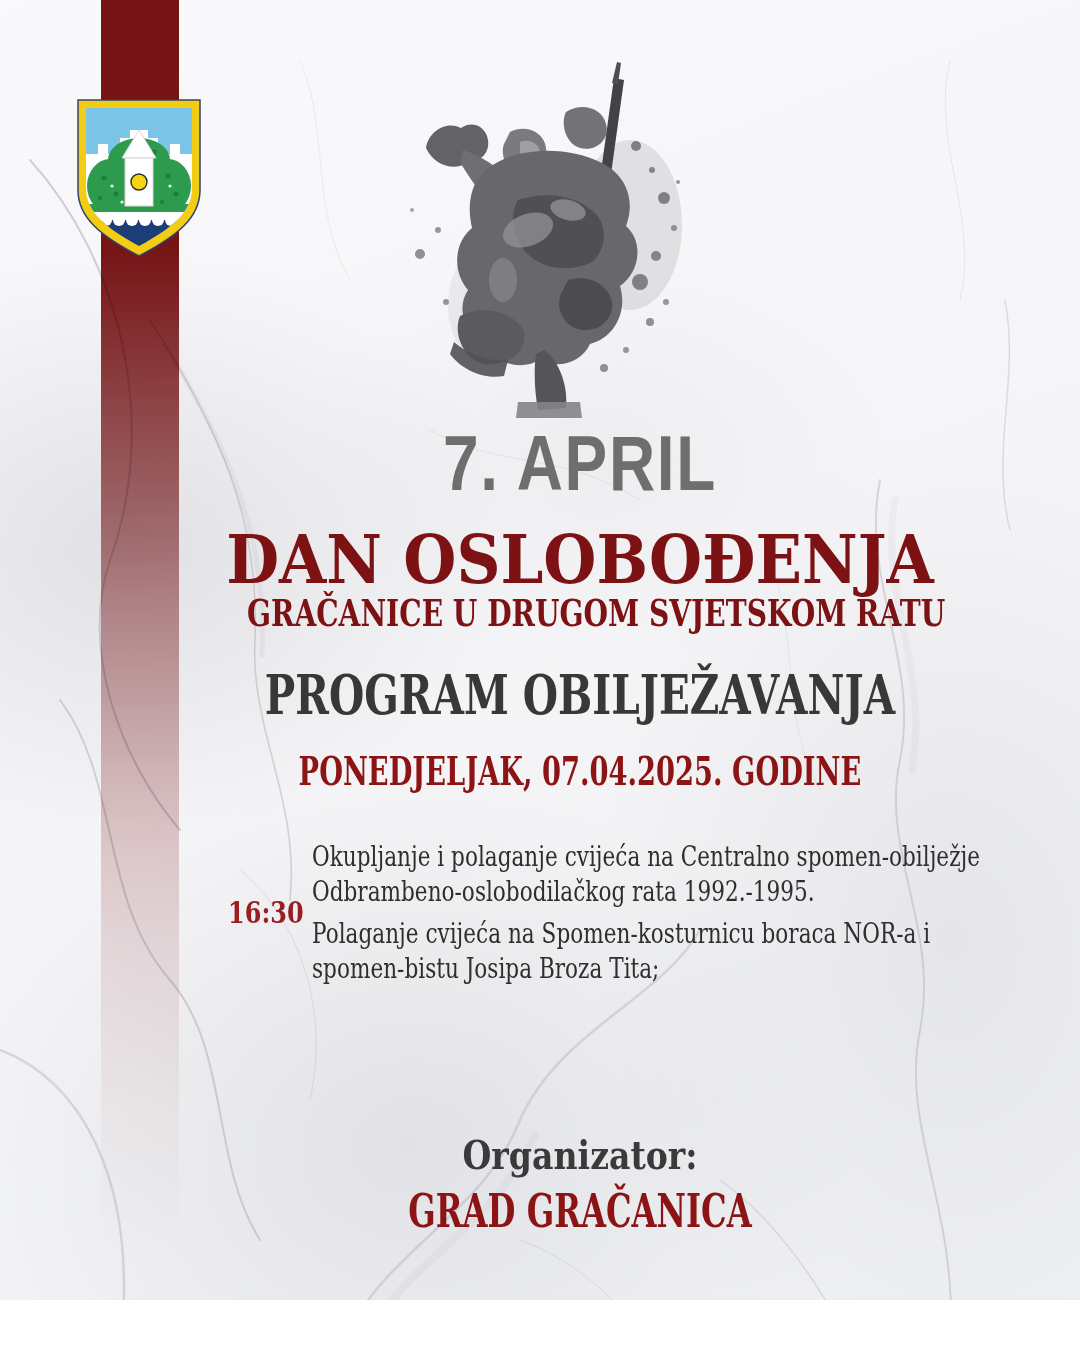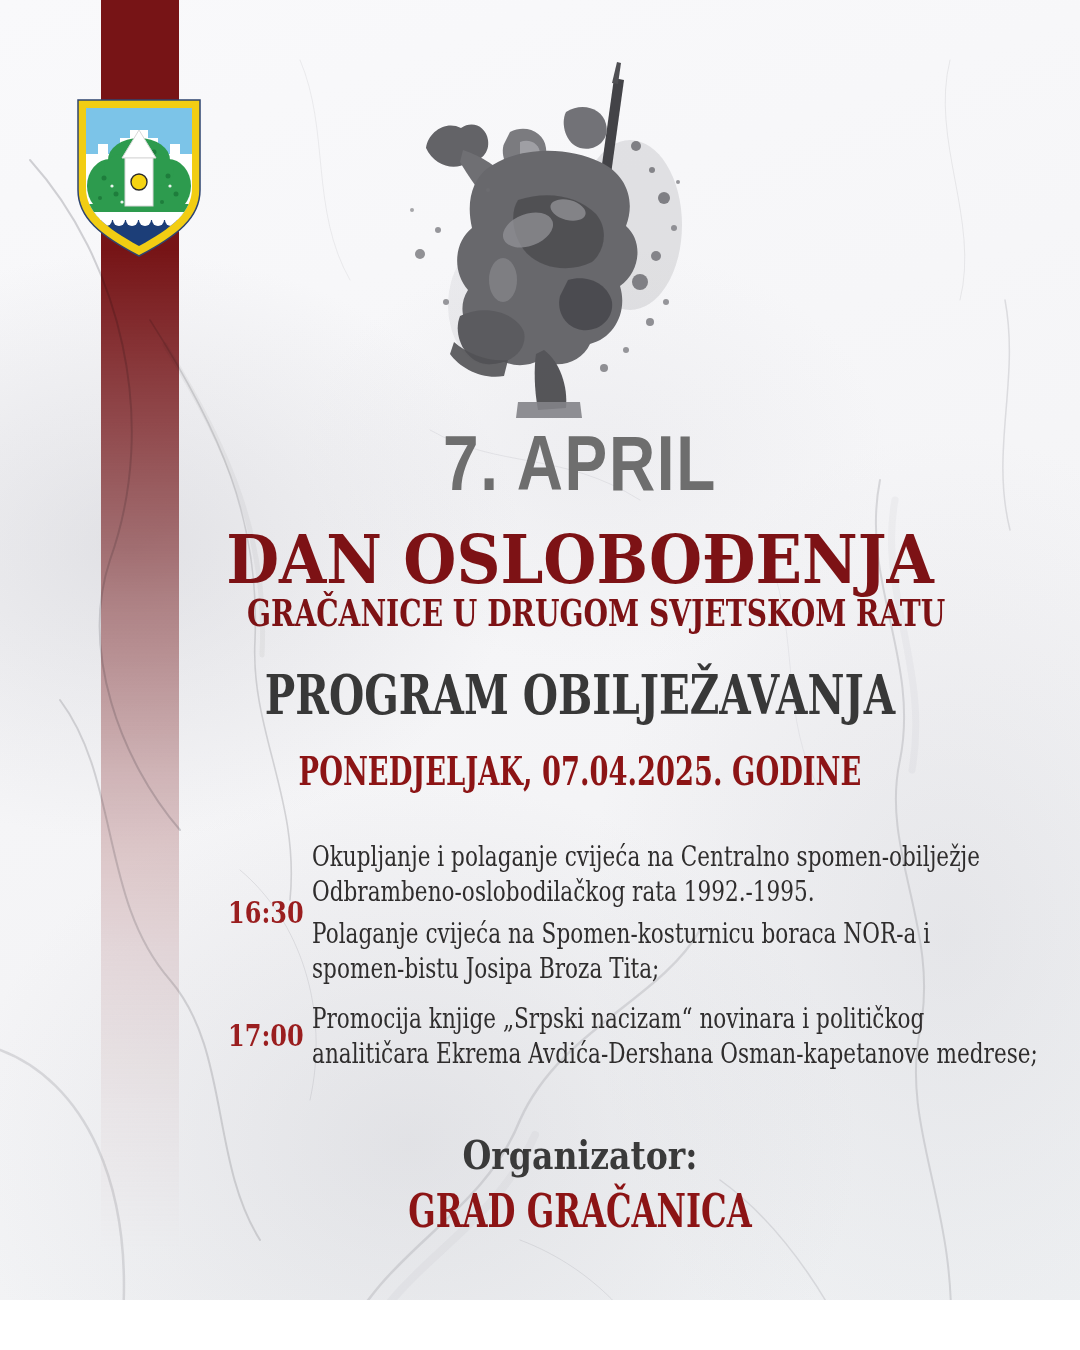--- a/index.html
+++ b/index.html
@@ -195,24 +195,15 @@
         <div class="para">
           <div class="line">Okupljanje i polaganje cvijeća na Centralno spomen-obilježje</div>
           <div class="line">Odbrambeno-oslobodilačkog rata 1992.-1995.</div>
         </div>
         <div class="para">
           <div class="line">Polaganje cvijeća na Spomen-kosturnicu boraca NOR-a i</div>
           <div class="line">spomen-bistu Josipa Broza Tita;</div>
         </div>
       </div>
     </div>
-    <div class="sched-row">
-      <div class="sched-time">17:00</div>
-      <div class="sched-texts">
-        <div class="para">
-          <div class="line">Promocija knjige „Srpski nacizam“ novinara i političkog</div>
-          <div class="line">analitičara Ekrema Avdića-Dershana Osman-kapetanove medrese;</div>
-        </div>
-      </div>
-    </div>
   </div>
 
 </div>
 
 </body></html>

